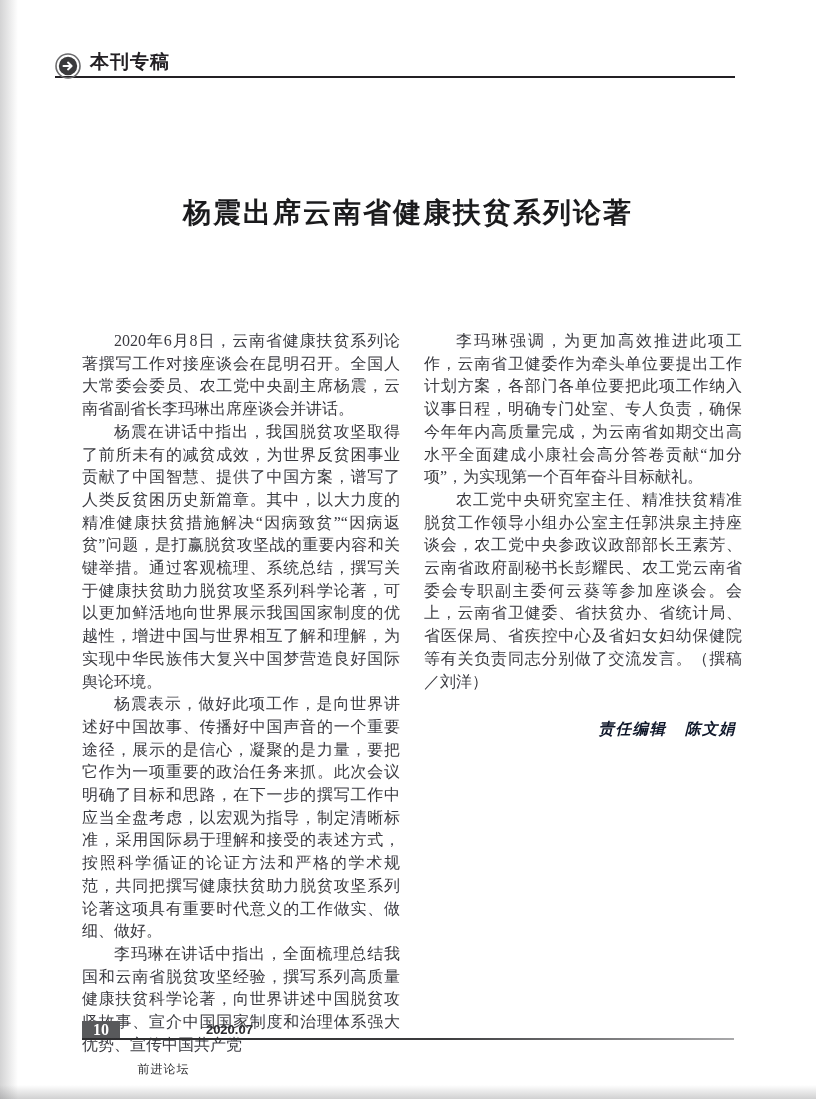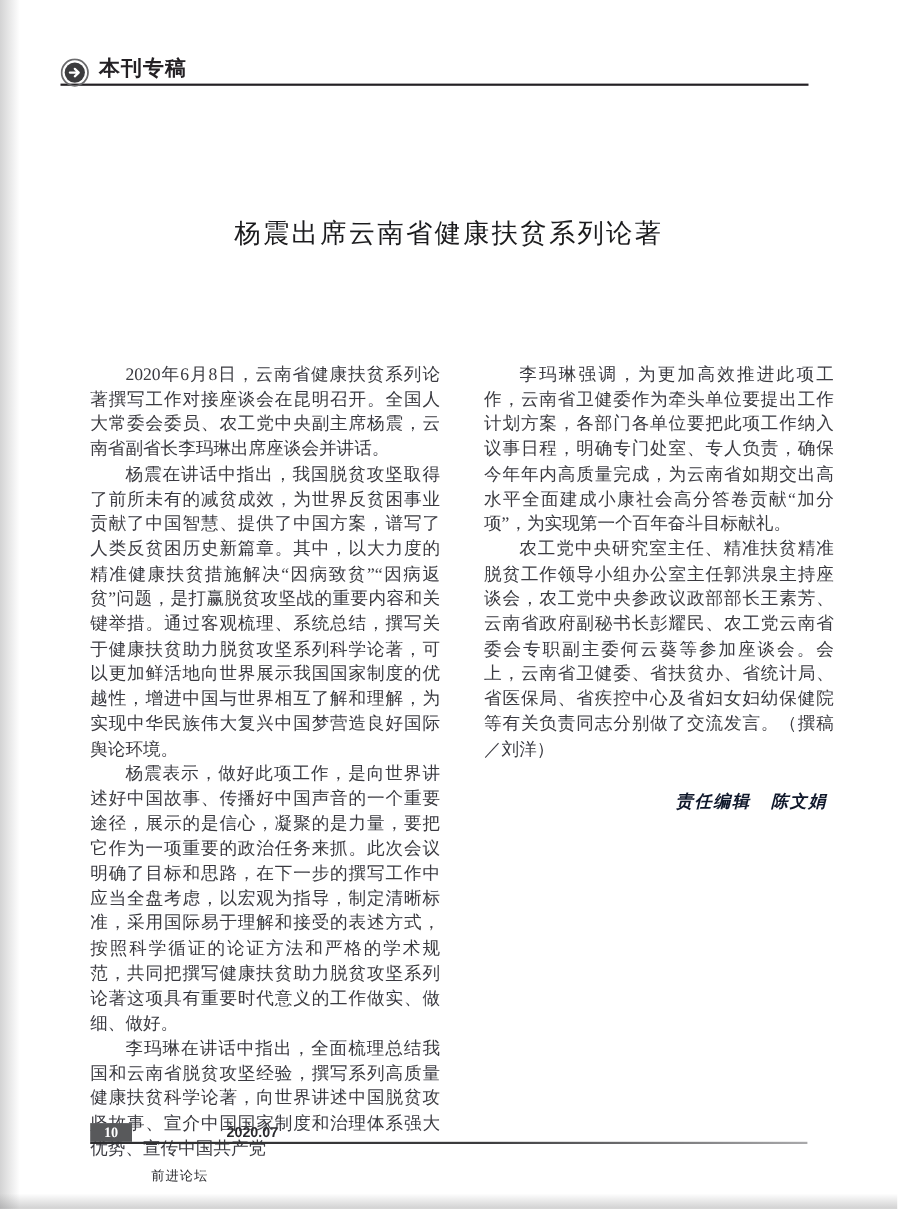--- a/index.html
+++ b/index.html
@@ -35,27 +35,27 @@
   .section-label {
     font-family: "Liberation Sans", "DejaVu Sans", sans-serif;
     font-weight: 700; font-size: 19px; color: #232024; letter-spacing: 1px;
     position: relative; top: -1px;
   }
   
   .title {
     position: absolute; left: 0; right: 0; top: 186px;
     text-align: center;
     font-family: "Liberation Sans", "DejaVu Sans", sans-serif;
-    font-weight: 400; font-size: 24px; line-height: 53px;
+    font-weight: 700; font-size: 28px; line-height: 53px;
     color: #1b1b1d; letter-spacing: 2px;
   }
   
   .article {
     position: absolute; left: 82px; top: 330px; width: 660px;
-    display: grid; grid-template-columns: 318px 318px; column-gap: 40px;
+    display: grid; grid-template-columns: 318px 318px; column-gap: 24px;
   }
   .body-para {
     font-size: 16px; line-height: 22.7px;
     text-align: justify; text-justify: inter-ideograph;
     text-indent: 2em; color: #3a3a40;
   }
   .body-para.no-indent { text-indent: 0; }
   .editor-line {
     margin-top: 26px; padding-right: 6px;
     text-align: right; font-style: italic;
@@ -65,21 +65,21 @@
   .editor-line .editor-name { margin-left: 1.2em; }
   
   .footer {
     position: absolute; left: 82px; top: 1021px; width: 652px; height: 20px;
     font-family: "Liberation Sans", "DejaVu Sans", sans-serif;
   }
   .page-num-box {
     display: inline-block; width: 38px; height: 17px; line-height: 17px;
     background: #58595b; color: #ffffff; text-align: center;
     font-family: "Liberation Serif", serif;
-    font-weight: 700; font-size: 13px; vertical-align: top;
+    font-weight: 700; font-size: 16px; vertical-align: top;
   }
   .journal {
     display: inline-block; margin-left: 13px;
     font-weight: 400; font-size: 12px; color: #2a2a2e;
     letter-spacing: 1px; line-height: 17px; vertical-align: top; margin-top: 40px;
   }
   .issue {
     display: inline-block; margin-left: 12px;
     font-weight: 700; font-size: 13px; color: #2a2a2e;
     line-height: 17px; vertical-align: top;

